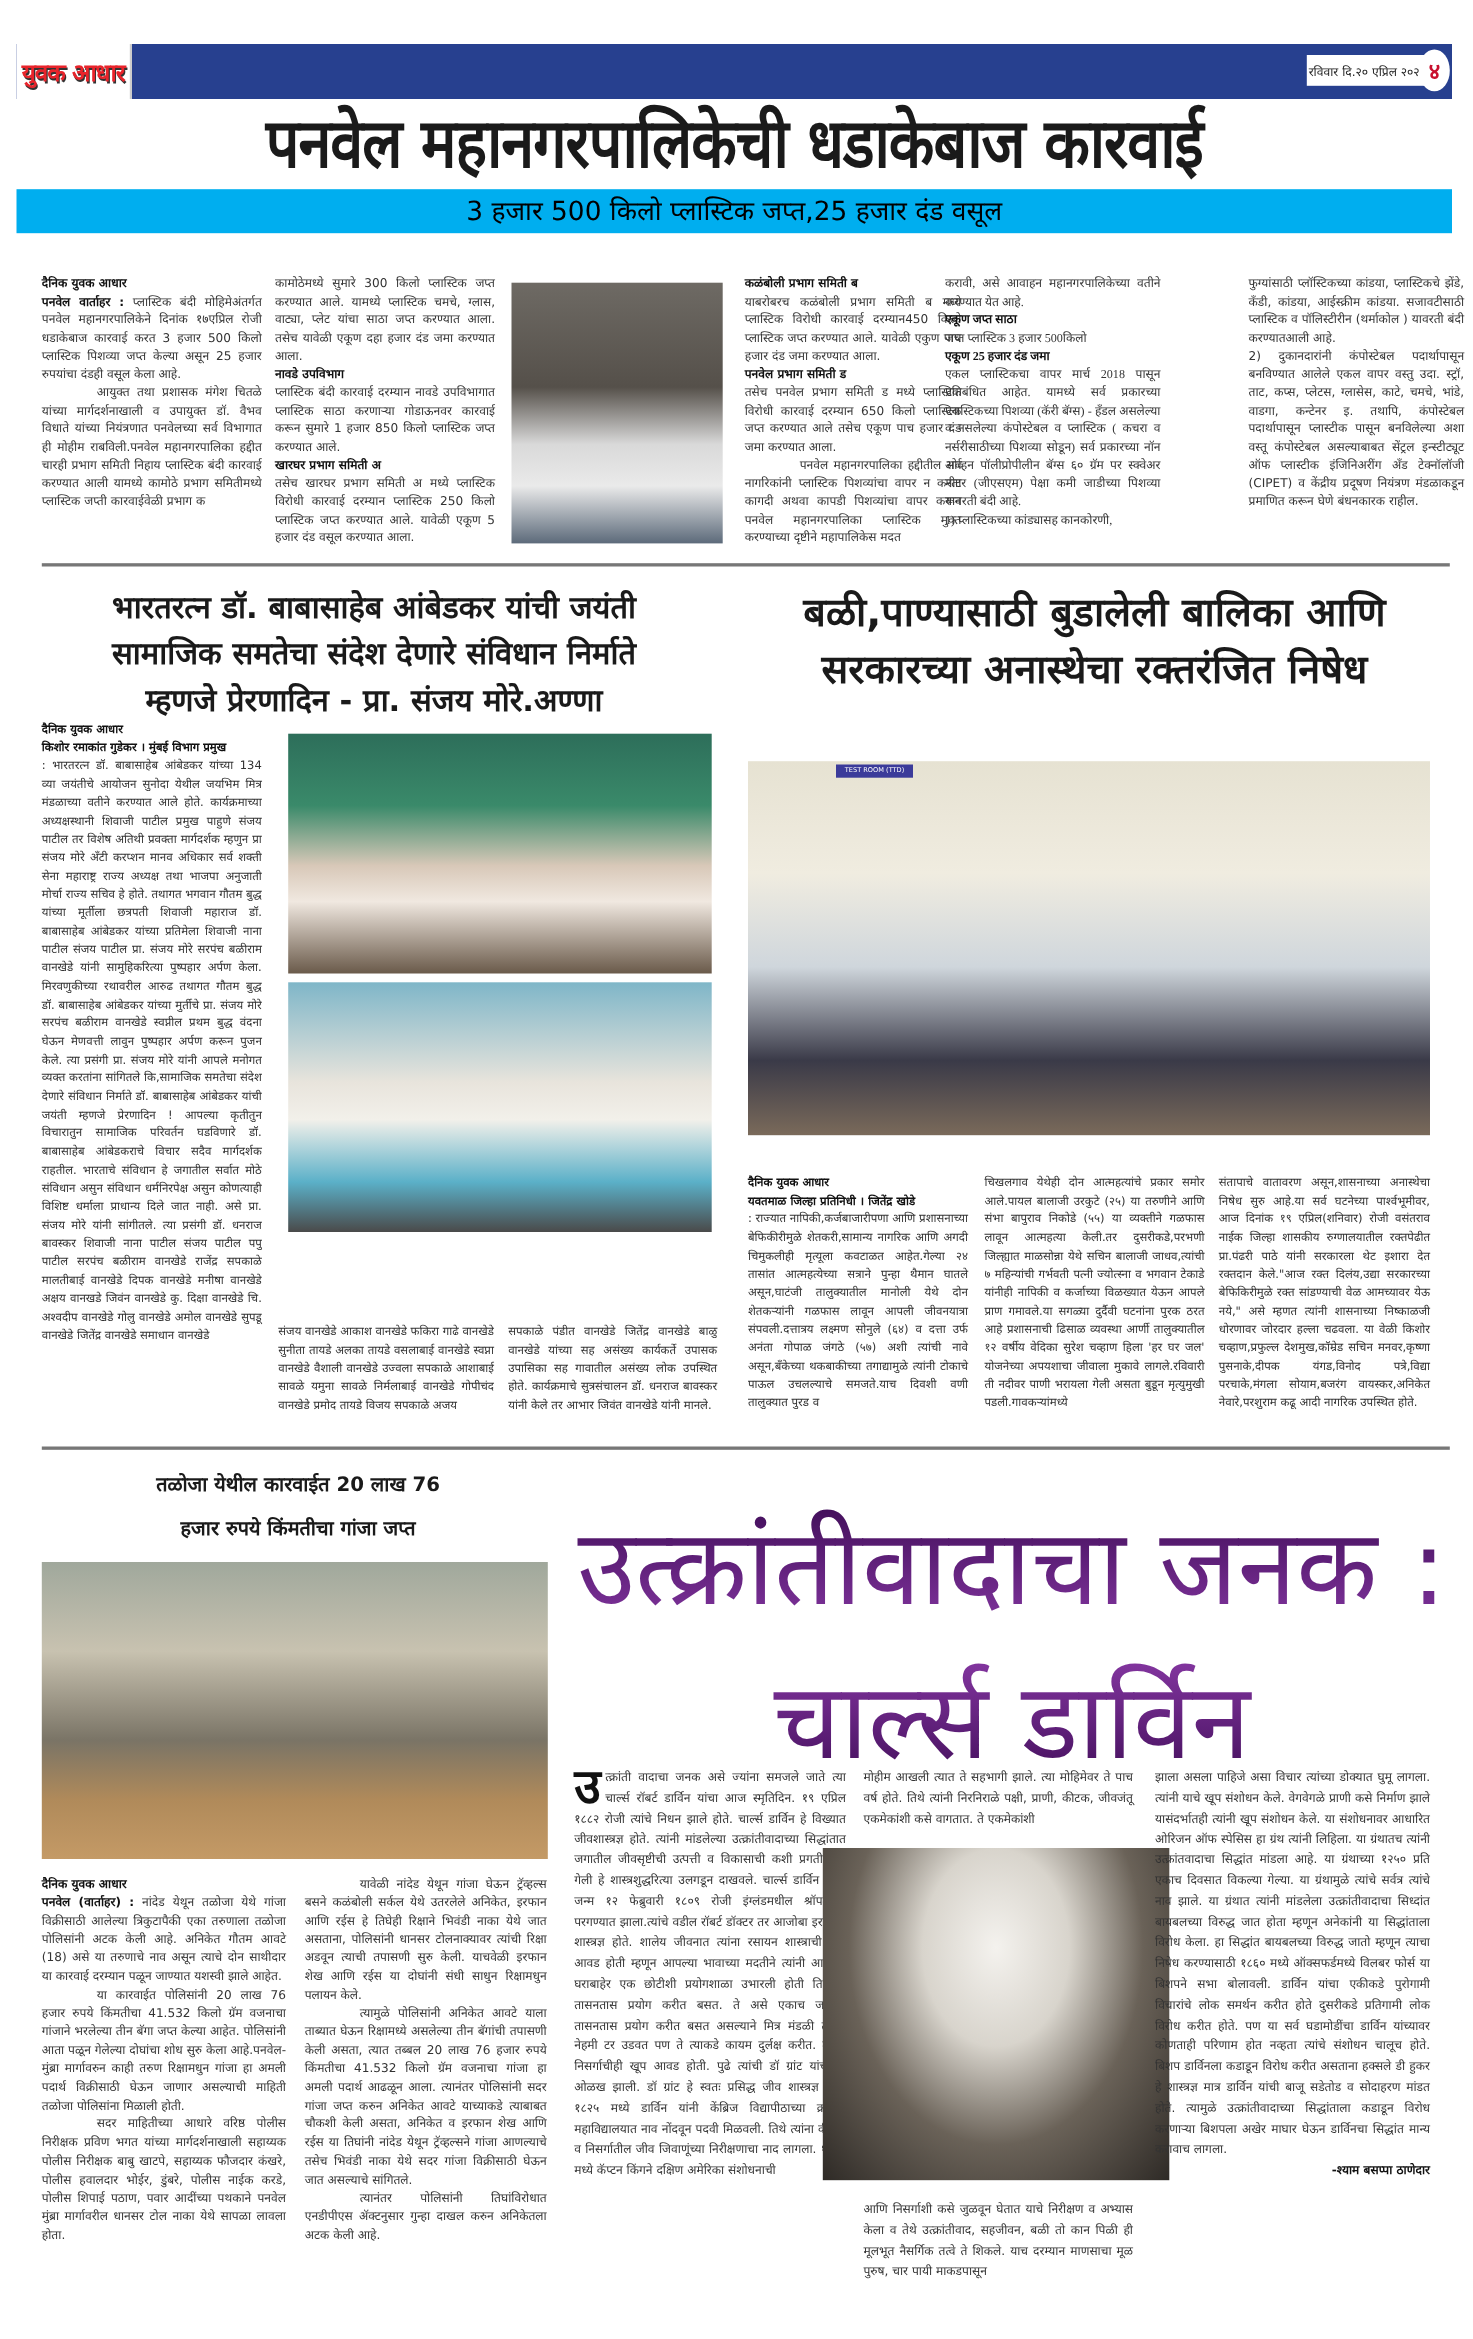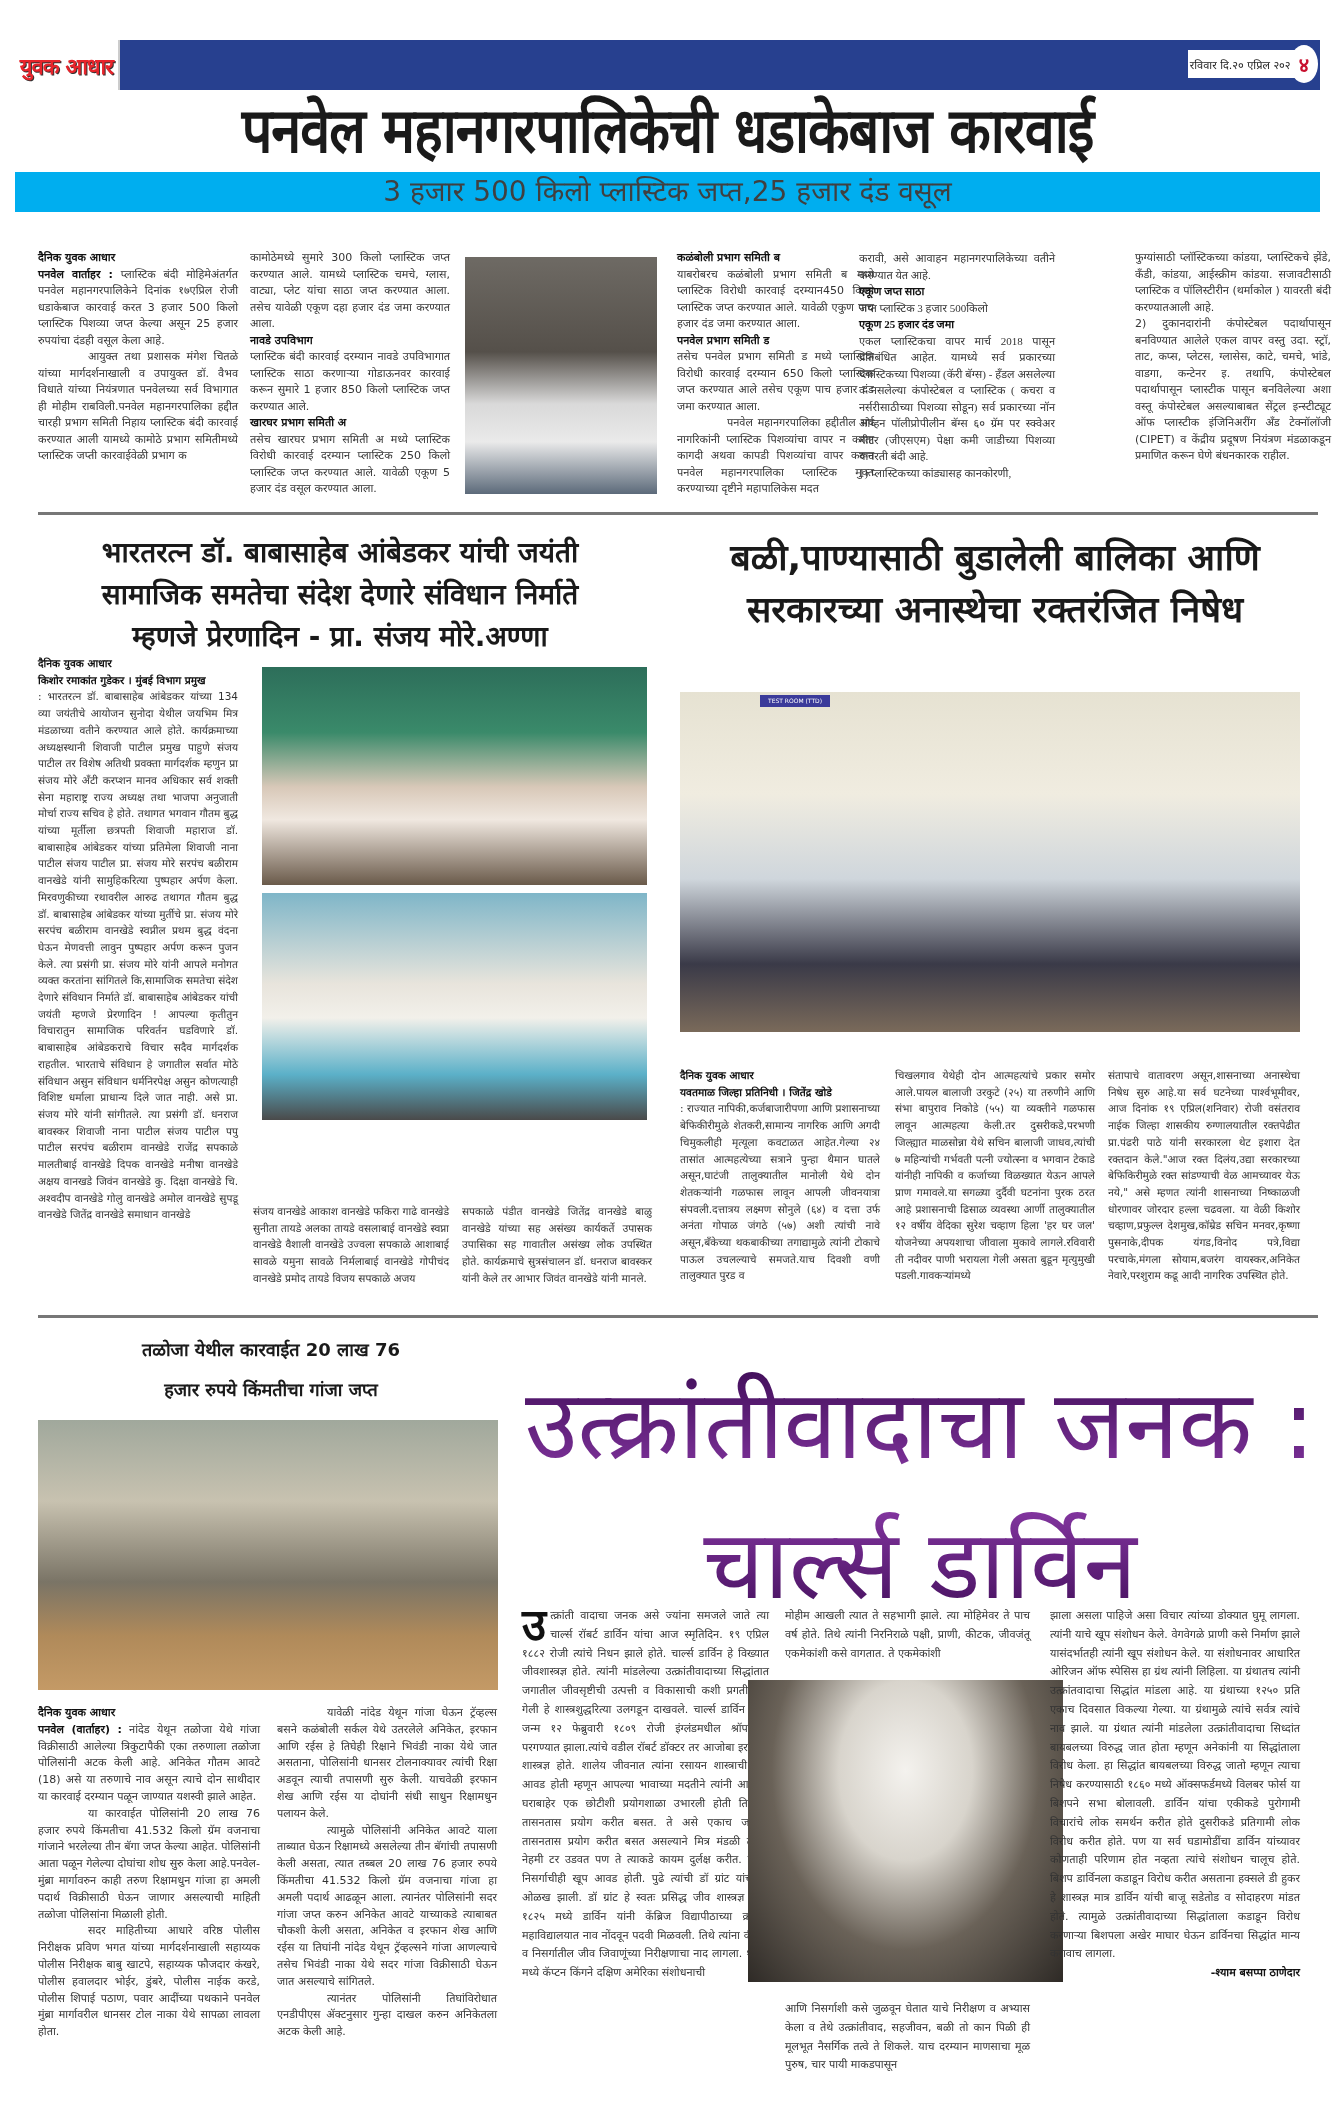--- a/index.html
+++ b/index.html
@@ -4,21 +4,21 @@
 <style>
   * { box-sizing: border-box; margin: 0; padding: 0; }
   body { width: 1339px; height: 2126px; background: #fff; font-family: "DejaVu Sans", sans-serif; color: #222; position: relative; overflow: hidden; }
   .abs { position: absolute; }
   .masthead { left: 15px; top: 40px; width: 1305px; height: 50px; background: #27408f; }
   .logo-box { position: absolute; left: 0; top: 0; width: 105px; height: 50px; background: #fff; border-right: 2px solid #ccc; display: flex; align-items: center; justify-content: center; }
   .logo { font-family: "DejaVu Sans", sans-serif; font-weight: bold; font-size: 22px; color: #e8242b; text-shadow: 1px 1px 0 #333; letter-spacing: -1px; }
   .date-box { position: absolute; right: 22px; top: 10px; width: 110px; height: 28px; background: #fff; display: flex; align-items: center; justify-content: center; font-size: 11px; color: #222; }
   .page-no { position: absolute; right: 2px; top: 5px; width: 28px; height: 38px; background: #fff; border-radius: 50%; display: flex; align-items: center; justify-content: center; color: #c8102e; font-weight: bold; font-size: 20px; }
   .headline1 { left: 15px; top: 95px; width: 1305px; height: 72px; text-align: center; font-family: "DejaVu Sans", sans-serif; font-weight: bold; font-size: 54px; color: #1a1a1a; letter-spacing: -1px; line-height: 72px; transform: scaleY(1.15); }
-  .subbar { left: 15px; top: 172px; width: 1305px; height: 40px; background: #00aeef; color: #404040; text-align: center; font-size: 28px; line-height: 40px; font-family: "DejaVu Sans", sans-serif; }
+  .subbar { left: 15px; top: 172px; width: 1305px; height: 40px; background: #00aeef; color: #000000; text-align: center; font-size: 24px; line-height: 40px; font-family: "DejaVu Sans", sans-serif; }
   .col { font-family: "DejaVu Sans", sans-serif; font-size: 11px; line-height: 16.5px; color: #333; text-align: justify; }
   .col p { margin-bottom: 0; }
   .col .sub { font-weight: bold; color: #111; }
   .byline { font-weight: bold; color: #111; }
   .indent { text-indent: 50px; }
   .divider { height: 3px; background: #777; }
   .photo { background: #7a6f60; overflow: hidden; }
   .h2 { font-family: "DejaVu Sans", sans-serif; font-weight: bold; color: #1a1a1a; text-align: center; }
   .darwin-title { font-family: "DejaVu Sans", sans-serif; color: #5b1a6e; text-align: center; font-size: 96px; line-height: 140px; background: linear-gradient(180deg,#3a0a52,#8b3aa8,#3a0a52); -webkit-background-clip: text; background-clip: text; -webkit-text-fill-color: transparent; }
   .dropcap { float: left; font-size: 44px; line-height: 36px; margin-right: 4px; font-weight: bold; color: #111; }

